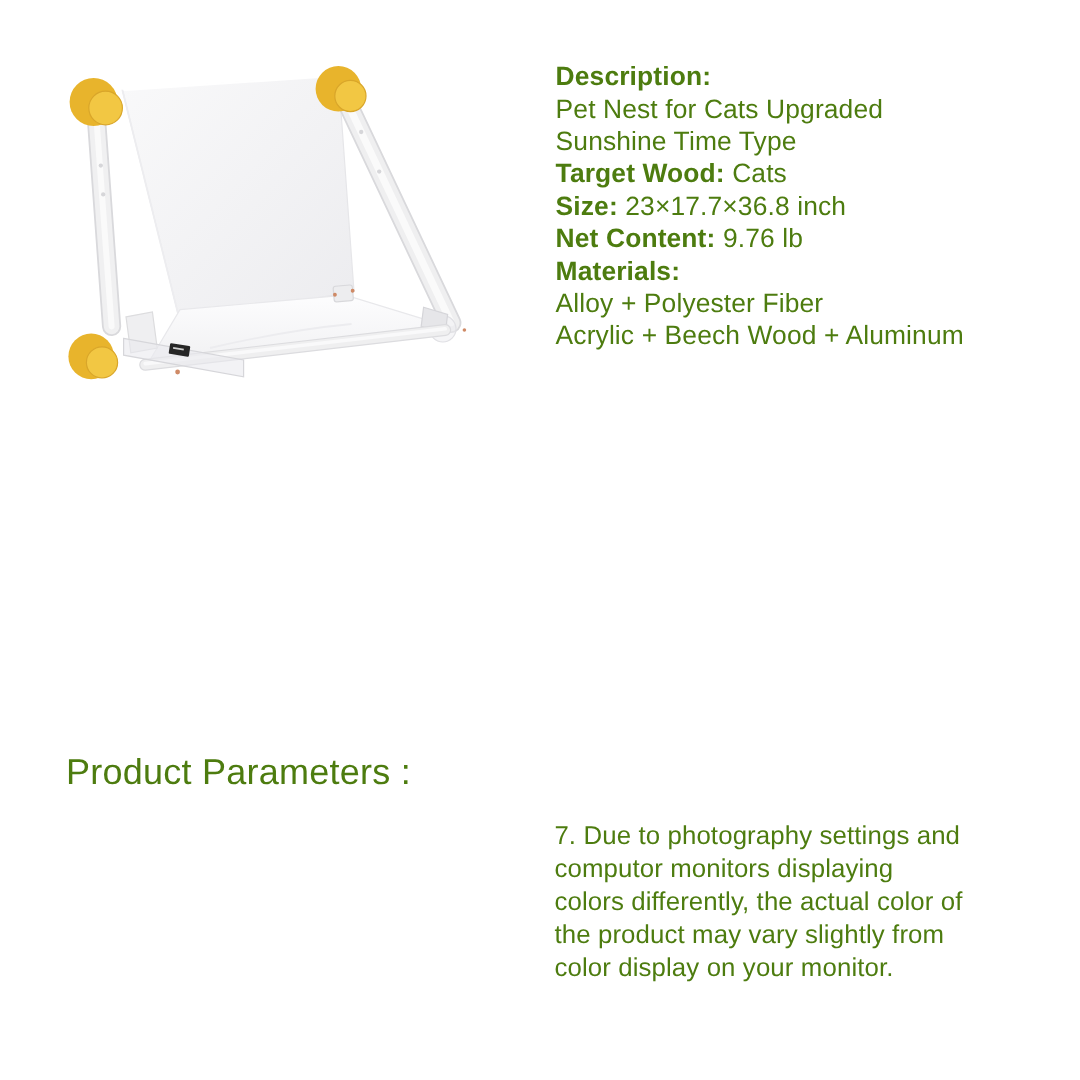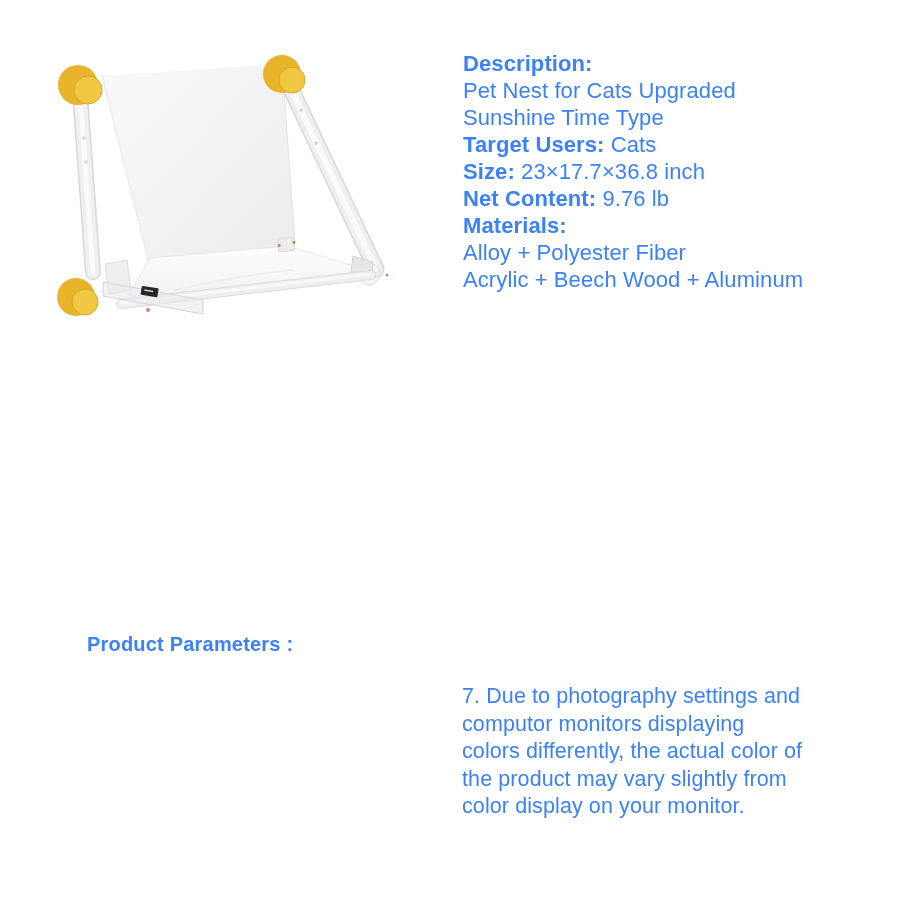--- a/index.html
+++ b/index.html
@@ -2,21 +2,21 @@
 <html><head>
 <meta charset="utf-8">
 <style>
   html, body { margin: 0; padding: 0; background: #ffffff; }
   #canvas {
     position: relative;
     width: 876px;
     height: 900px;
     background: #ffffff;
     font-family: "Liberation Sans", sans-serif;
-    color: #3b82f6;
+    color: #4d7c0f;
     overflow: hidden;
   }
   
   .product-photo {
     position: absolute;
     left: 35px;
     top: 42px;
     width: 400px;
     height: 300px;
   }
@@ -30,25 +30,24 @@
     line-height: 27px;
     letter-spacing: 0.1px;
   }
   .description .line { white-space: pre-wrap; }
   .description .b { font-weight: bold; }
   
   .params-heading {
     position: absolute;
     left: 55px;
     top: 630px;
-    font-size: 20px;
-    font-weight: bold;
+    font-size: 30px;
+    font-weight: normal;
     line-height: 28px;
     letter-spacing: 0.2px;
-    margin-left: 32px;
   }
   .notes {
     position: absolute;
     top: 683px;
     width: 400px;
     font-size: 21.5px;
     line-height: 27.5px;
     letter-spacing: 0.1px;
     white-space: pre-line;
   }
@@ -145,21 +144,21 @@
     <g>
       <circle cx="247" cy="32" r="19" fill="#e8b42c"></circle>
       <circle cx="257" cy="38" r="13" stroke="#d9a62a" stroke-width="1" fill="#f2c743"></circle>
     </g>
   </svg>
 
   <div class="description">
     <div class="line"><span class="b">Description:</span><span></span></div>
     <div class="line"><span class="b"></span><span>Pet Nest for Cats Upgraded</span></div>
     <div class="line"><span class="b"></span><span>Sunshine Time Type</span></div>
-    <div class="line"><span class="b">Target Users:</span><span> Cats</span></div>
+    <div class="line"><span class="b">Target Wood:</span><span> Cats</span></div>
     <div class="line"><span class="b">Size:</span><span> 23×17.7×36.8 inch</span></div>
     <div class="line"><span class="b">Net Content:</span><span> 9.76 lb</span></div>
     <div class="line"><span class="b">Materials:</span><span></span></div>
     <div class="line"><span class="b"></span><span>Alloy + Polyester Fiber</span></div>
     <div class="line"><span class="b"></span><span>Acrylic + Beech Wood + Aluminum</span></div>
   </div>
 
   <div class="params-heading">Product Parameters :</div>
 
 

